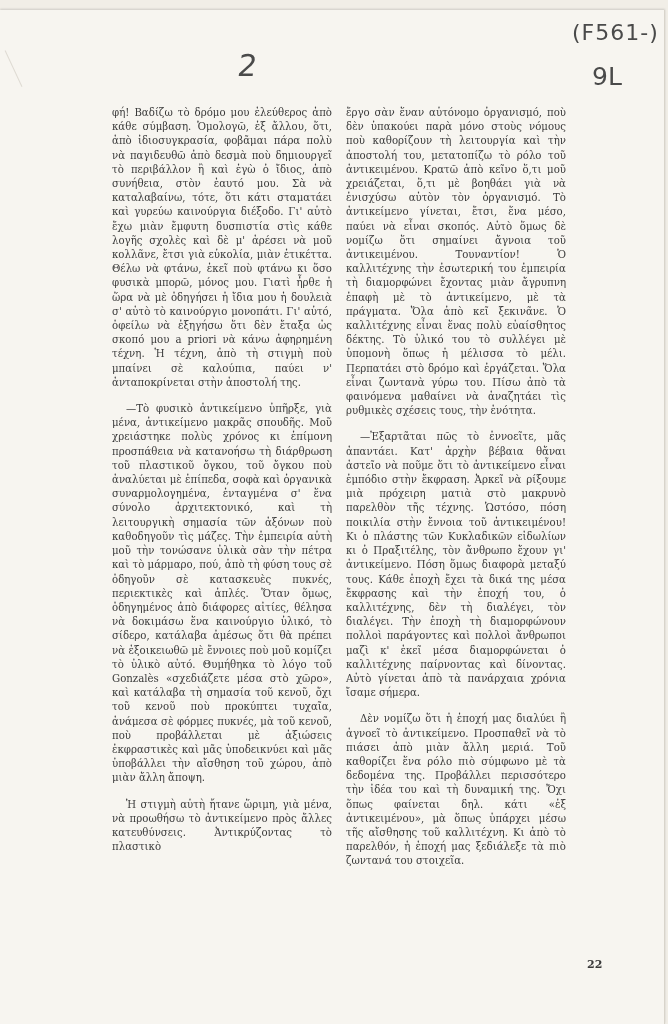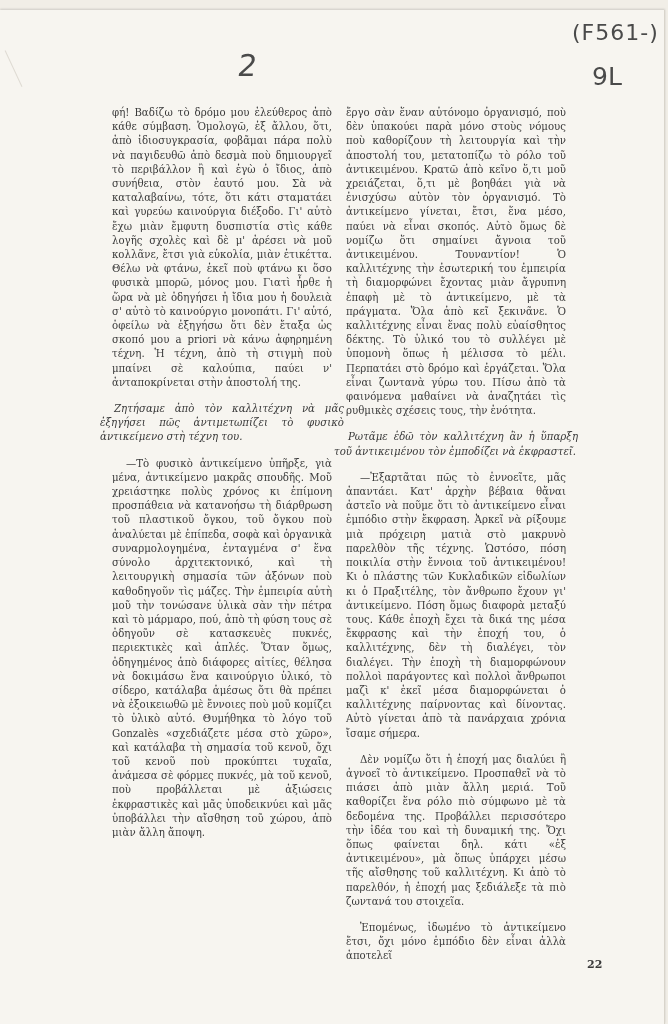--- a/index.html
+++ b/index.html
@@ -49,25 +49,23 @@
 
 <div class="sheet">
   <div class="margin-mark"></div>
   <div class="hand hand-num">2</div>
   <div class="hand hand-ref">(F561-)</div>
   <div class="hand hand-ref2">9L</div>
 </div>
 
 <div class="col col-left">
   <p>φή! Βαδίζω τὸ δρόμο μου ἐλεύθερος ἀπὸ κάθε σύμβαση. Ὁμολογῶ, ἐξ ἄλλου, ὅτι, ἀπὸ ἰδιοσυγκρασία, φοβᾶμαι πάρα πολὺ νὰ παγιδευθῶ ἀπὸ δεσμὰ ποὺ δημιουργεῖ τὸ περιβάλλον ἢ καὶ ἐγὼ ὁ ἴδιος, ἀπὸ συνήθεια, στὸν ἑαυτό μου. Σὰ νὰ καταλαβαίνω, τότε, ὅτι κάτι σταματάει καὶ γυρεύω καινούργια διέξοδο. Γι' αὐτὸ ἔχω μιὰν ἔμφυτη δυσπιστία στὶς κάθε λογῆς σχολὲς καὶ δὲ μ' ἀρέσει νὰ μοῦ κολλᾶνε, ἔτσι γιὰ εὐκολία, μιὰν ἐτικέττα. Θέλω νὰ φτάνω, ἐκεῖ ποὺ φτάνω κι ὅσο φυσικὰ μπορῶ, μόνος μου. Γιατὶ ἦρθε ἡ ὥρα νὰ μὲ ὁδηγήσει ἡ ἴδια μου ἡ δουλειὰ σ' αὐτὸ τὸ καινούργιο μονοπάτι. Γι' αὐτό, ὀφείλω νὰ ἐξηγήσω ὅτι δὲν ἔταξα ὡς σκοπό μου a priori νὰ κάνω ἀφηρημένη τέχνη. Ἡ τέχνη, ἀπὸ τὴ στιγμὴ ποὺ μπαίνει σὲ καλούπια, παύει ν' ἀνταποκρίνεται στὴν ἀποστολή της.</p>
-  <p class="q">Ζητήσαμε ἀπὸ τὸν καλλιτέχνη νὰ μᾶς ἐξηγήσει πῶς ἀντιμετωπίζει τὸ φυσικὸ ἀντικείμενο στὴ τέχνη του.</p>
   <p class="indent">—Τὸ φυσικὸ ἀντικείμενο ὑπῆρξε, γιὰ μένα, ἀντικείμενο μακρᾶς σπουδῆς. Μοῦ χρειάστηκε πολὺς χρόνος κι ἐπίμονη προσπάθεια νὰ κατανοήσω τὴ διάρθρωση τοῦ πλαστικοῦ ὄγκου, τοῦ ὄγκου ποὺ ἀναλύεται μὲ ἐπίπεδα, σοφὰ καὶ ὀργανικὰ συναρμολογημένα, ἐνταγμένα σ' ἕνα σύνολο ἀρχιτεκτονικό, καὶ τὴ λειτουργικὴ σημασία τῶν ἀξόνων ποὺ καθοδηγοῦν τὶς μάζες. Τὴν ἐμπειρία αὐτὴ μοῦ τὴν τονώσανε ὑλικὰ σὰν τὴν πέτρα καὶ τὸ μάρμαρο, πού, ἀπὸ τὴ φύση τους σὲ ὁδηγοῦν σὲ κατασκευὲς πυκνές, περιεκτικὲς καὶ ἁπλές. Ὅταν ὅμως, ὁδηγημένος ἀπὸ διάφορες αἰτίες, θέλησα νὰ δοκιμάσω ἕνα καινούργιο ὑλικό, τὸ σίδερο, κατάλαβα ἀμέσως ὅτι θὰ πρέπει νὰ ἐξοικειωθῶ μὲ ἔννοιες ποὺ μοῦ κομίζει τὸ ὑλικὸ αὐτό. Θυμήθηκα τὸ λόγο τοῦ Gonzalès «σχεδιάζετε μέσα στὸ χῶρο», καὶ κατάλαβα τὴ σημασία τοῦ κενοῦ, ὄχι τοῦ κενοῦ ποὺ προκύπτει τυχαῖα, ἀνάμεσα σὲ φόρμες πυκνές, μὰ τοῦ κενοῦ, ποὺ προβάλλεται μὲ ἀξιώσεις ἐκφραστικὲς καὶ μᾶς ὑποδεικνύει καὶ μᾶς ὑποβάλλει τὴν αἴσθηση τοῦ χώρου, ἀπὸ μιὰν ἄλλη ἄποψη.</p>
+  <p class="indent gap">Ἡ στιγμὴ αὐτὴ ἤτανε ὥριμη, γιὰ μένα, νὰ προωθήσω τὸ ἀντικείμενο πρὸς ἄλλες κατευθύνσεις. Ἀντικρύζοντας τὸ πλαστικὸ</p>
 </div>
 
 <div class="col col-right">
   <p>ἔργο σὰν ἕναν αὐτόνομο ὀργανισμό, ποὺ δὲν ὑπακούει παρὰ μόνο στοὺς νόμους ποὺ καθορίζουν τὴ λειτουργία καὶ τὴν ἀποστολή του, μετατοπίζω τὸ ρόλο τοῦ ἀντικειμένου. Κρατῶ ἀπὸ κεῖνο ὅ,τι μοῦ χρειάζεται, ὅ,τι μὲ βοηθάει γιὰ νὰ ἐνισχύσω αὐτὸν τὸν ὀργανισμό. Τὸ ἀντικείμενο γίνεται, ἔτσι, ἕνα μέσο, παύει νὰ εἶναι σκοπός. Αὐτὸ ὅμως δὲ νομίζω ὅτι σημαίνει ἄγνοια τοῦ ἀντικειμένου. Τουναντίον! Ὁ καλλιτέχνης τὴν ἐσωτερική του ἐμπειρία τὴ διαμορφώνει ἔχοντας μιὰν ἄγρυπνη ἐπαφὴ μὲ τὸ ἀντικείμενο, μὲ τὰ πράγματα. Ὅλα ἀπὸ κεῖ ξεκινᾶνε. Ὁ καλλιτέχνης εἶναι ἕνας πολὺ εὐαίσθητος δέκτης. Τὸ ὑλικό του τὸ συλλέγει μὲ ὑπομονὴ ὅπως ἡ μέλισσα τὸ μέλι. Περπατάει στὸ δρόμο καὶ ἐργάζεται. Ὅλα εἶναι ζωντανὰ γύρω του. Πίσω ἀπὸ τὰ φαινόμενα μαθαίνει νὰ ἀναζητάει τὶς ρυθμικὲς σχέσεις τους, τὴν ἑνότητα.</p>
-  <p class="q">Ρωτᾶμε ἐδῶ τὸν καλλιτέχνη ἂν ἡ ὕπαρξη τοῦ ἀντικειμένου τὸν ἐμποδίζει νὰ ἐκφραστεῖ.</p>
   <p class="indent">—Ἐξαρτᾶται πῶς τὸ ἐννοεῖτε, μᾶς ἀπαντάει. Κατ' ἀρχὴν βέβαια θἄναι ἀστεῖο νὰ ποῦμε ὅτι τὸ ἀντικείμενο εἶναι ἐμπόδιο στὴν ἔκφραση. Ἀρκεῖ νὰ ρίξουμε μιὰ πρόχειρη ματιὰ στὸ μακρυνὸ παρελθὸν τῆς τέχνης. Ὡστόσο, πόση ποικιλία στὴν ἔννοια τοῦ ἀντικειμένου! Κι ὁ πλάστης τῶν Κυκλαδικῶν εἰδωλίων κι ὁ Πραξιτέλης, τὸν ἄνθρωπο ἔχουν γι' ἀντικείμενο. Πόση ὅμως διαφορὰ μεταξύ τους. Κάθε ἐποχὴ ἔχει τὰ δικά της μέσα ἔκφρασης καὶ τὴν ἐποχή του, ὁ καλλιτέχνης, δὲν τὴ διαλέγει, τὸν διαλέγει. Τὴν ἐποχὴ τὴ διαμορφώνουν πολλοὶ παράγοντες καὶ πολλοὶ ἄνθρωποι μαζὶ κ' ἐκεῖ μέσα διαμορφώνεται ὁ καλλιτέχνης παίρνοντας καὶ δίνοντας. Αὐτὸ γίνεται ἀπὸ τὰ πανάρχαια χρόνια ἴσαμε σήμερα.</p>
   <p class="indent gap">Δὲν νομίζω ὅτι ἡ ἐποχή μας διαλύει ἢ ἀγνοεῖ τὸ ἀντικείμενο. Προσπαθεῖ νὰ τὸ πιάσει ἀπὸ μιὰν ἄλλη μεριά. Τοῦ καθορίζει ἕνα ρόλο πιὸ σύμφωνο μὲ τὰ δεδομένα της. Προβάλλει περισσότερο τὴν ἰδέα του καὶ τὴ δυναμική της. Ὄχι ὅπως φαίνεται δηλ. κάτι «ἐξ ἀντικειμένου», μὰ ὅπως ὑπάρχει μέσω τῆς αἴσθησης τοῦ καλλιτέχνη. Κι ἀπὸ τὸ παρελθόν, ἡ ἐποχή μας ξεδιάλεξε τὰ πιὸ ζωντανά του στοιχεῖα.</p>
-  <p class="indent gap">Ἐπομένως, ἰδωμένο τὸ ἀντικείμενο ἔτσι, ὄχι μόνο ἐμπόδιο δὲν εἶναι ἀλλὰ ἀποτελεῖ</p>
 </div>
 
 <div class="page-number">22</div>
 
 </body></html>

